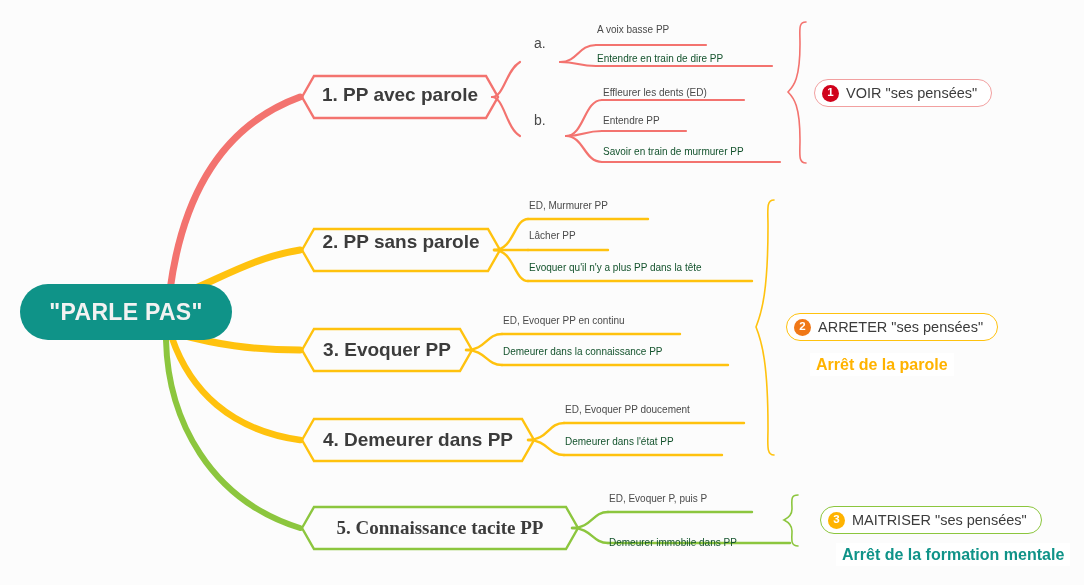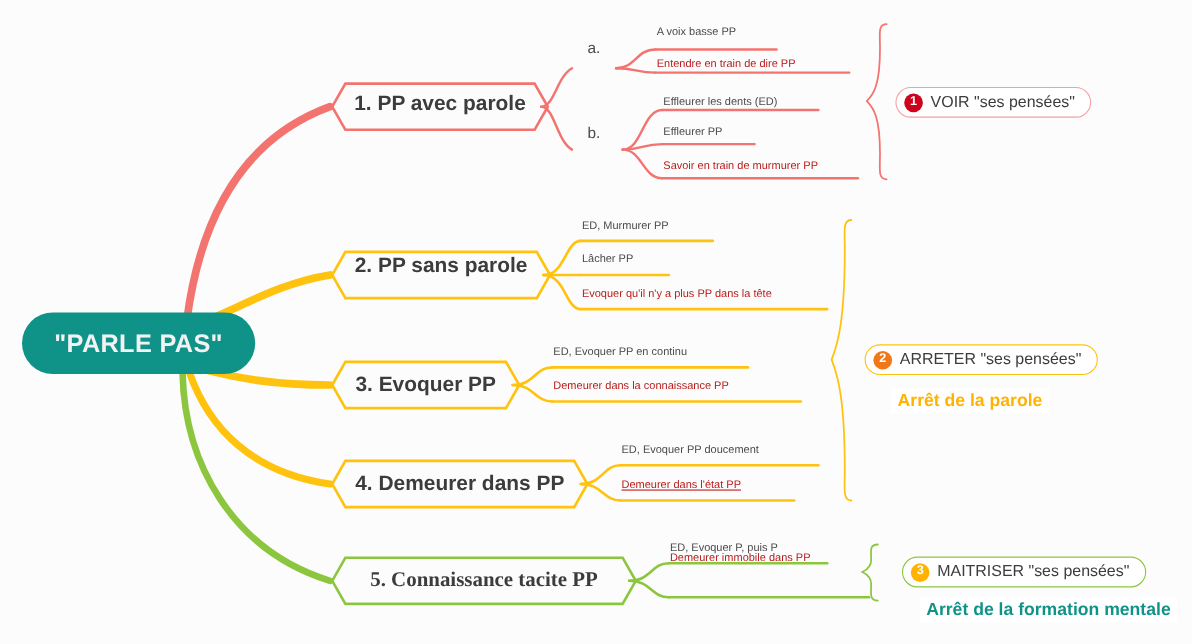--- a/index.html
+++ b/index.html
@@ -40,21 +40,21 @@
 
   
   .leaf{
     position:absolute;
     white-space:nowrap;
     font-size:10px;
     color:#4a4a4a;
     z-index:4;
     line-height:1;
   }
-  .leaf.red{color:#b91c1c;}
+  .leaf.red{color:#14532d;}
 
   
   .grouplabel{
     position:absolute;
     font-size:14px;
     color:#4a4a4a;
     z-index:4;
   }
 
   
@@ -200,35 +200,35 @@
   <div class="hexnode" style="left:302px;top:507px;width:276px;height:42px;font-family:Liberation Serif, serif;">
     <span class="hexlabel">5. Connaissance tacite PP</span>
   </div>
 
   <div class="grouplabel" style="left:534px;top:35px;">a.</div>
   <div class="grouplabel" style="left:534px;top:112px;">b.</div>
 
   <div class="leaf" style="left:597px;top:25px;">A voix basse PP</div>
   <div class="leaf red" style="left:597px;top:54px;">Entendre en train de dire PP</div>
   <div class="leaf" style="left:603px;top:88px;">Effleurer les dents (ED)</div>
-  <div class="leaf" style="left:603px;top:116px;">Effleurer PP</div>
+  <div class="leaf" style="left:603px;top:116px;">Entendre PP</div>
   <div class="leaf red" style="left:603px;top:147px;">Savoir en train de murmurer PP</div>
 
   <div class="leaf" style="left:529px;top:201px;">ED, Murmurer PP</div>
   <div class="leaf" style="left:529px;top:231px;">Lâcher PP</div>
   <div class="leaf red" style="left:529px;top:263px;">Evoquer qu'il n'y a plus PP dans la tête</div>
 
   <div class="leaf" style="left:503px;top:316px;">ED, Evoquer PP en continu</div>
   <div class="leaf red" style="left:503px;top:347px;">Demeurer dans la connaissance PP</div>
 
   <div class="leaf" style="left:565px;top:405px;">ED, Evoquer PP doucement</div>
-  <div class="leaf red" style="left:565px;top:437px;text-decoration:underline;">Demeurer dans l'état PP</div>
+  <div class="leaf red" style="left:565px;top:437px;">Demeurer dans l'état PP</div>
 
   <div class="leaf" style="left:609px;top:494px;">ED, Evoquer P, puis P</div>
-  <div class="leaf red" style="left:609px;top:503px;">Demeurer immobile dans PP</div>
+  <div class="leaf red" style="left:609px;top:538px;">Demeurer immobile dans PP</div>
 
   <div class="pill p1" style="left:814px;top:79px;height:28px;">
     <span class="badge b1">1</span>
     <span>VOIR "ses pensées"</span>
   </div>
 
   <div class="pill p2" style="left:786px;top:313px;height:28px;">
     <span class="badge b2">2</span>
     <span>ARRETER "ses pensées"</span>
   </div>

